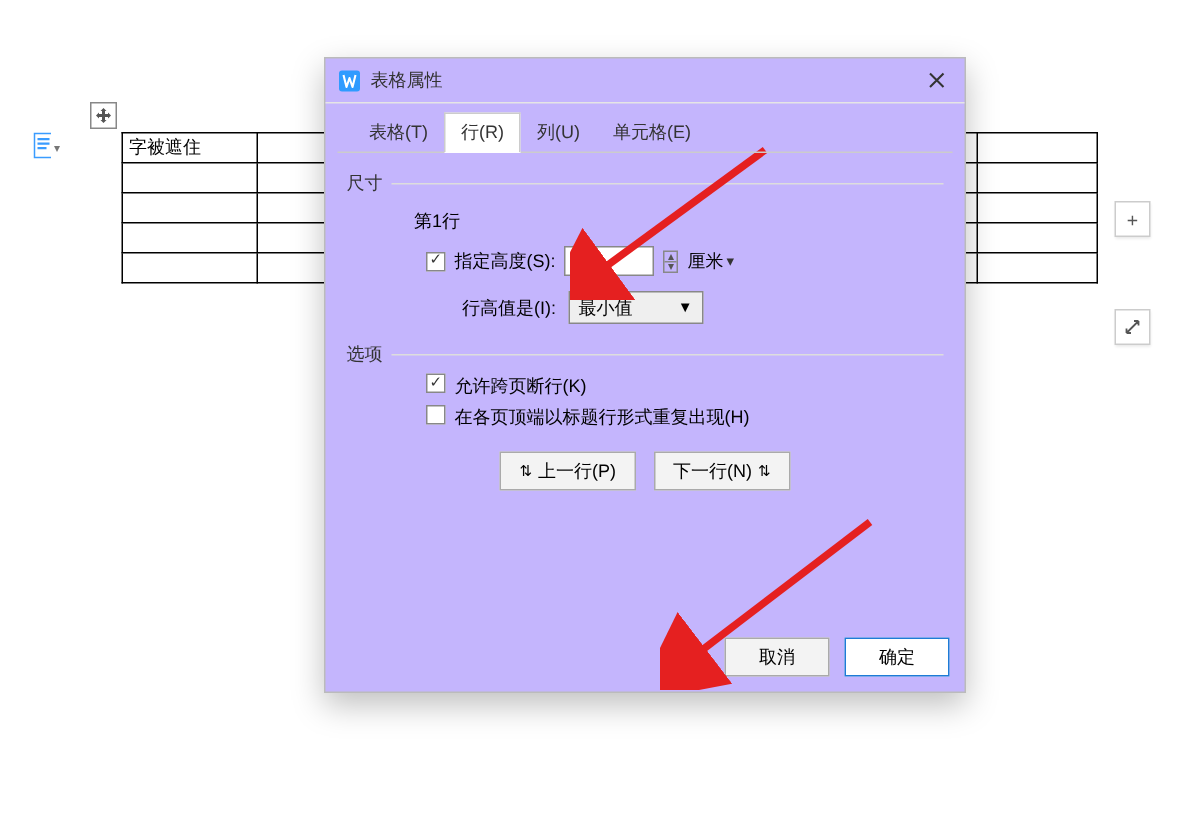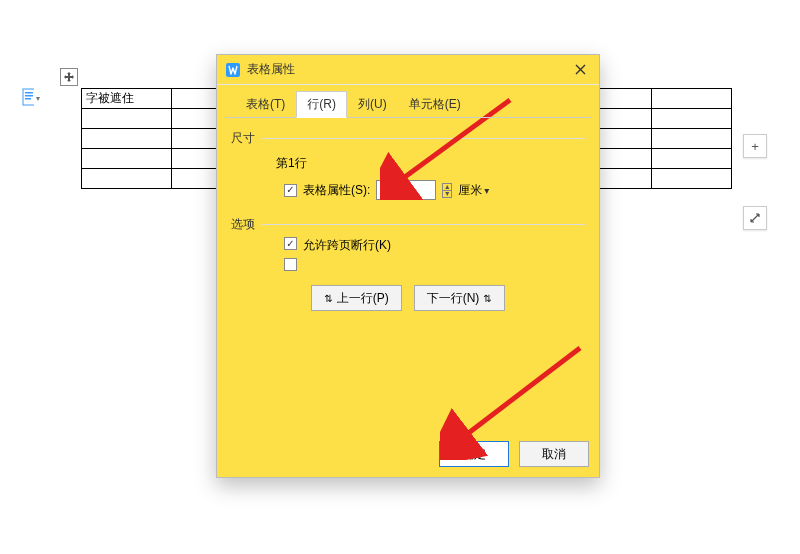--- a/index.html
+++ b/index.html
@@ -56,23 +56,23 @@
     width: 24px; height: 24px;
     border: 1px solid #ccc;
     background:#fff;
     display:flex; align-items:center; justify-content:center;
     font-size: 13px; color:#555;
     box-shadow: 0 1px 2px rgba(0,0,0,.1);
   }
   
   .dialog {
     position: absolute;
-    left: 216px; top: 54px;
-    width: 384px; height: 424px;
-    background: #fde047;
+    left: 216px; top: 38px;
+    width: 428px; height: 424px;
+    background: #c4b5fd;
     border: 1px solid #bbb;
     box-shadow: 0 8px 20px rgba(0,0,0,.25);
   }
   .titlebar {
     height: 30px;
     display: flex;
     align-items: center;
     padding: 0 4px 0 8px;
     border-bottom: 1px solid #e5e5e5;
   }
@@ -283,61 +283,69 @@
 
   <div class="section-label">
     <span>尺寸</span>
       <div class="hr"></div>
   </div>
 
   <div class="form-area">
     <div class="row-label">第1行</div>
     <div class="row">
       <span class="checkbox checked"></span>
-      <span>表格属性(S):</span>
+      <span>指定高度(S):</span>
       <input class="text-input" value="0.5" style="">
       <span style="display:flex;flex-direction:column;line-height:6px;font-size:8px;color:#555;border:1px solid #888;">
         <span style="padding:0 2px;">▴</span>
           <span style="padding:0 2px;border-top:1px solid #888;">▾</span>
       </span>
       <span class="unit-select">
         <span>厘米</span>
         <span class="chevron-sm">▾</span>
       </span>
     </div>
+    <div class="row2">
+      <span>行高值是(I):</span>
+      <div class="combo">
+        <span>最小值</span>
+        <span style="font-size:10px;">▼</span>
+      </div>
+    </div>
   </div>
 
   <div class="section-label">
     <span>选项</span>
       <div class="hr"></div>
   </div>
   <div class="form-area">
     <div class="opt-row">
       <span class="checkbox checked"></span>
       <span>允许跨页断行(K)</span>
     </div>
     <div class="opt-row">
       <span class="checkbox"></span>
+      <span>在各页顶端以标题行形式重复出现(H)</span>
     </div>
   </div>
 
   <div class="nav-btns">
     <div class="nav-btn">
       <span style="font-size:10px;">⇅</span>
       <span>上一行(P)</span>
     </div>
     <div class="nav-btn">
       <span>下一行(N)</span>
       <span style="font-size:10px;">⇅</span>
     </div>
   </div>
 
   <div class="dialog-footer">
+    <div class="footer-btn">取消</div>
     <div class="footer-btn primary">确定</div>
-    <div class="footer-btn">取消</div>
   </div>
 </div>
 
 <svg class="arrow" style="left:380px; top:90px;" width="140" height="110">
   <defs>
     <marker id="ah1" markerWidth="12" markerHeight="12" refX="2" refY="6" orient="auto">
       <path d="M0,0 L12,6 L0,12 Z" fill="#e52020"></path>
     </marker>
   </defs>
   <line x1="130" y1="10" x2="18" y2="92" stroke="#e52020" stroke-width="5" marker-end="url(#ah1)"></line>

